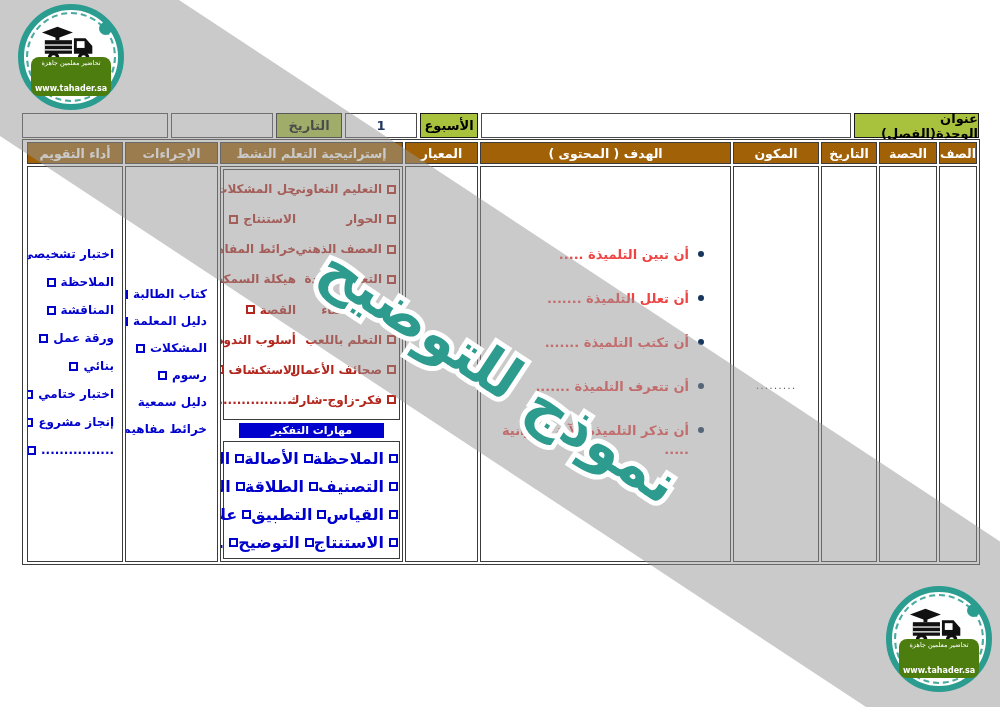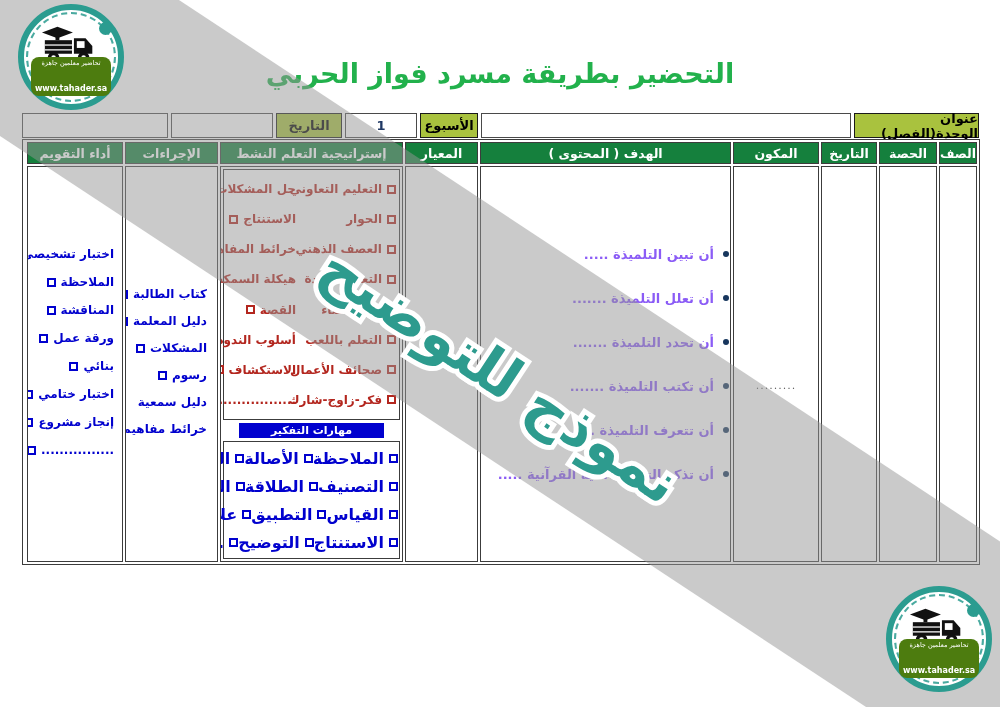--- a/index.html
+++ b/index.html
@@ -33,32 +33,32 @@
   .main-table {
     position:absolute; top:139px; right:20px; width:958px; height:426px;
     border:1px solid #3c3c3c; background:#fff; padding:2px;
   }
   .tgrid {
     display:grid; height:100%;
     grid-template-columns:38px 58px 56px 86px 251px 73px 183px 93px 96px;
     grid-template-rows:22px 1fr; gap:2px;
   }
   .th {
-    background:#15803d; color:#fff; font-size:12.5px; font-weight:bold;
+    background:#a16207; color:#fff; font-size:12.5px; font-weight:bold;
     display:flex; align-items:center; justify-content:center;
     border:1px solid #3c3c3c; white-space:nowrap;
   }
   .td { background:#fff; border:1px solid #3c3c3c; overflow:hidden; }
 
   
   .td-component { display:flex; justify-content:center; padding-top:212px;
     color:#666; font-size:11px; letter-spacing:1px; }
 
   
-  .td-goals { padding:78px 1px 0 4px; color:#8b5cf6; }
+  .td-goals { padding:78px 26px 0 4px; color:#ef4444; }
   .goal { display:flex; align-items:flex-start; gap:9px; margin-bottom:25px;
     font-size:13px; font-weight:bold; line-height:19px; }
   .goal .dot { width:6px; height:6px; border-radius:50%; background:#17365d;
     flex:none; margin-top:6px; }
 
   
   .td-strat { padding:2px; display:flex; flex-direction:column; }
   .sbox { border:1px solid #3c3c3c; height:251px;
     display:grid; grid-template-columns:100px 1fr; padding:4px 3px; }
   .scol { display:flex; flex-direction:column; justify-content:space-around; }
@@ -114,21 +114,20 @@
     width:80px; background:#4d7c0f; border-radius:8px; padding:2px 0;
     text-align:center; color:#fff; }
   .logo .nb1 { font-size:6.5px; line-height:8px; }
   .logo .nb2 { font-size:8px; font-weight:bold; line-height:10px;margin-top:17px; }
 </style>
 </head>
 <body>
 
 <div class="layer-content">
 
-  <h1 class="page-title">التحضير بطريقة مسرد فواز الحربي</h1>
 
   <div class="meta-row">
     <div class="glabel">عنوان الوحدة(الفصل)</div>
     <div class="winput"></div>
     <div class="glabel">الأسبوع</div>
     <div class="winput">1</div>
     <div class="glabel">التاريخ</div>
     <div class="winput"></div>
     <div class="winput"></div>
   </div>
@@ -154,24 +153,20 @@
       </div>
 
       <div class="td td-goals">
         <div class="goal">
             <span class="dot"></span>
             <span>أن تبين التلميذة .....</span>
           </div>
         <div class="goal">
             <span class="dot"></span>
             <span>أن تعلل التلميذة .......</span>
-          </div>
-        <div class="goal">
-            <span class="dot"></span>
-            <span>أن تحدد التلميذة .......</span>
           </div>
         <div class="goal">
             <span class="dot"></span>
             <span>أن تكتب التلميذة .......</span>
           </div>
         <div class="goal">
             <span class="dot"></span>
             <span>أن تتعرف التلميذة .......</span>
           </div>
         <div class="goal">

